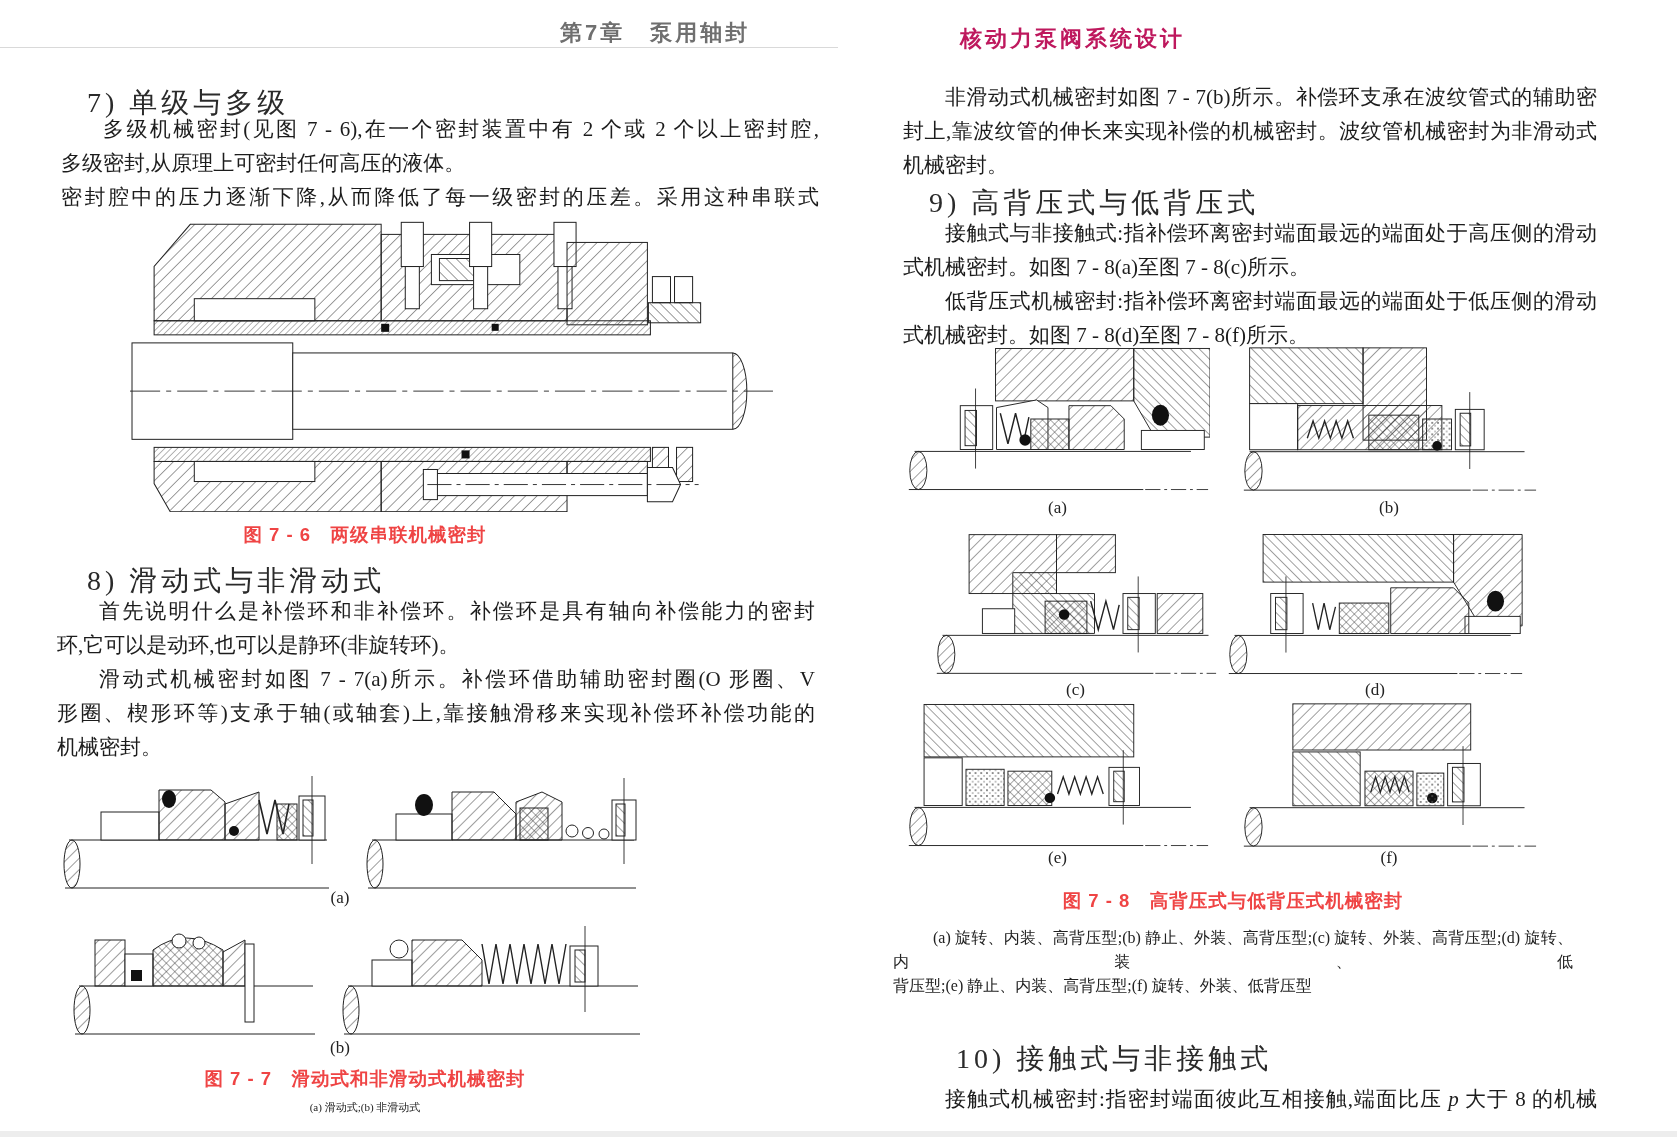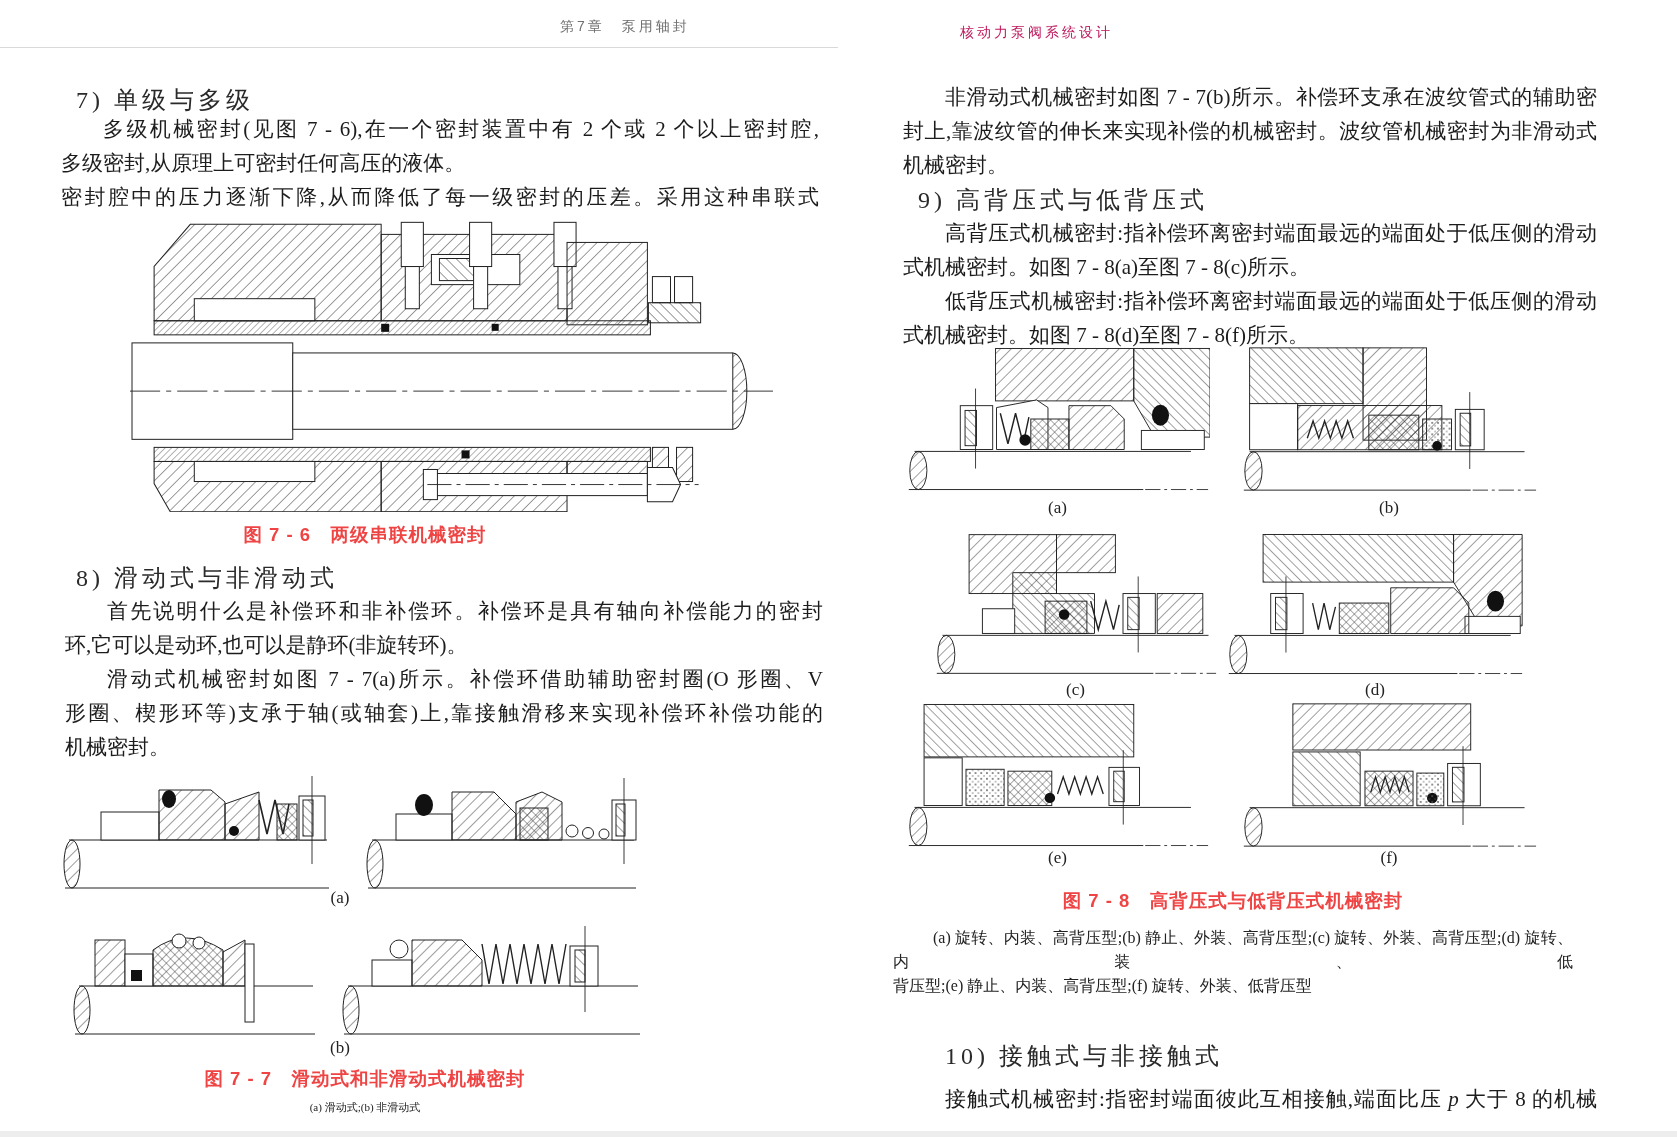--- a/index.html
+++ b/index.html
@@ -2,25 +2,25 @@
 <html lang="zh"><head>
 <meta charset="utf-8">
 <style>
   html,body{margin:0;padding:0;background:#ffffff;}
   .spread{position:relative;width:1677px;height:1137px;background:#fff;overflow:hidden;
           font-family:"Liberation Serif","DejaVu Serif",serif;color:#1c1c1c;}
   .page{position:absolute;top:0;height:1137px;}
   .page-left{left:0;width:838px;}
   .page-right{left:838px;width:839px;}
   .abs{position:absolute;}
-  .hdr{font-family:"Liberation Sans","DejaVu Sans",sans-serif;font-size:14px;letter-spacing:3px;}
+  .hdr{font-family:"Liberation Sans","DejaVu Sans",sans-serif;font-size:22px;letter-spacing:3px;font-weight:bold;}
   .hdr-left{color:#6f6f6f;}
   .hdr-right{color:#be185d;}
   .rule{background:#d9d9d9;height:1px;}
-  .sec-h{font-size:24px;letter-spacing:4px;color:#2a2a2a;}
+  .sec-h{font-size:28px;letter-spacing:4px;color:#2a2a2a;margin-left:11px;}
   .tblock{font-size:21px;line-height:34px;}
   .line{text-align:justify;text-align-last:justify;white-space:normal;}
   .line.last{text-align-last:left;}
   .line.ind{text-indent:42px;}
   .figcap{font-family:"Liberation Sans","DejaVu Sans",sans-serif;font-weight:bold;
           font-size:18.5px;text-align:center;letter-spacing:1px;color:#ef4444;}
   .subcap{font-size:11px;text-align:center;color:#222;}
   .sublabel{font-size:17px;text-align:center;color:#222;}
   .smallcap{font-size:16px;line-height:24px;color:#222;}
   .smallcap .line{text-align:justify;}
@@ -122,21 +122,21 @@
             <line x1="296" y1="263" x2="566" y2="263" stroke="#222" stroke-width="0.9" stroke-dasharray="24 5 4 5"></line>
           </g>
         </g>
       </svg>
     </div>
 
     <div class="abs figcap" style="left:60px;top:522px;width:610px;">图 7 - 6　两级串联机械密封</div>
 
     <div class="abs sec-h" style="left:76px;top:562px;">8) 滑动式与非滑动式</div>
 
-    <div class="abs tblock" style="left:65px;top:594px;width:758px;">
+    <div class="abs tblock" style="left:57px;top:594px;width:758px;">
       <div class="line ind">首先说明什么是补偿环和非补偿环。补偿环是具有轴向补偿能力的密封</div>
       <div class="line last">环,它可以是动环,也可以是静环(非旋转环)。</div>
       <div class="line ind">滑动式机械密封如图 7 - 7(a)所示。补偿环借助辅助密封圈(O 形圈、V</div>
       <div class="line">形圈、楔形环等)支承于轴(或轴套)上,靠接触滑移来实现补偿环补偿功能的</div>
       <div class="line last">机械密封。</div>
     </div>
 
     <div class="abs" style="left:63px;top:772px;">
       <svg viewBox="0 0 268 120" width="268" height="120">
         <g>
@@ -222,21 +222,21 @@
 
     <div class="abs tblock" style="left:65px;top:80px;width:694px;">
       <div class="line ind">非滑动式机械密封如图 7 - 7(b)所示。补偿环支承在波纹管式的辅助密</div>
       <div class="line">封上,靠波纹管的伸长来实现补偿的机械密封。波纹管机械密封为非滑动式</div>
       <div class="line last">机械密封。</div>
     </div>
 
     <div class="abs sec-h" style="left:80px;top:184px;">9) 高背压式与低背压式</div>
 
     <div class="abs tblock" style="left:65px;top:216px;width:694px;">
-      <div class="line ind">高背压式机械密封:指补偿环离密封端面最远的端面处于低压侧的滑动</div>
+      <div class="line ind">接触式与非接触式:指补偿环离密封端面最远的端面处于高压侧的滑动</div>
       <div class="line last">式机械密封。如图 7 - 8(a)至图 7 - 8(c)所示。</div>
       <div class="line ind">低背压式机械密封:指补偿环离密封端面最远的端面处于低压侧的滑动</div>
       <div class="line last">式机械密封。如图 7 - 8(d)至图 7 - 8(f)所示。</div>
     </div>
 
     <div class="abs" style="left:67px;top:344px;">
       <svg viewBox="0 0 320 152" width="305" height="150">
         <rect x="95" y="2" width="145" height="55" fill="url(#hA)" stroke="#222"></rect>
         <polygon points="240,2 320,2 320,95 262,95 240,57" fill="url(#hB)" stroke="#222"></polygon>
         <rect x="248" y="88" width="66" height="20" fill="#fff" stroke="#222"></rect>

